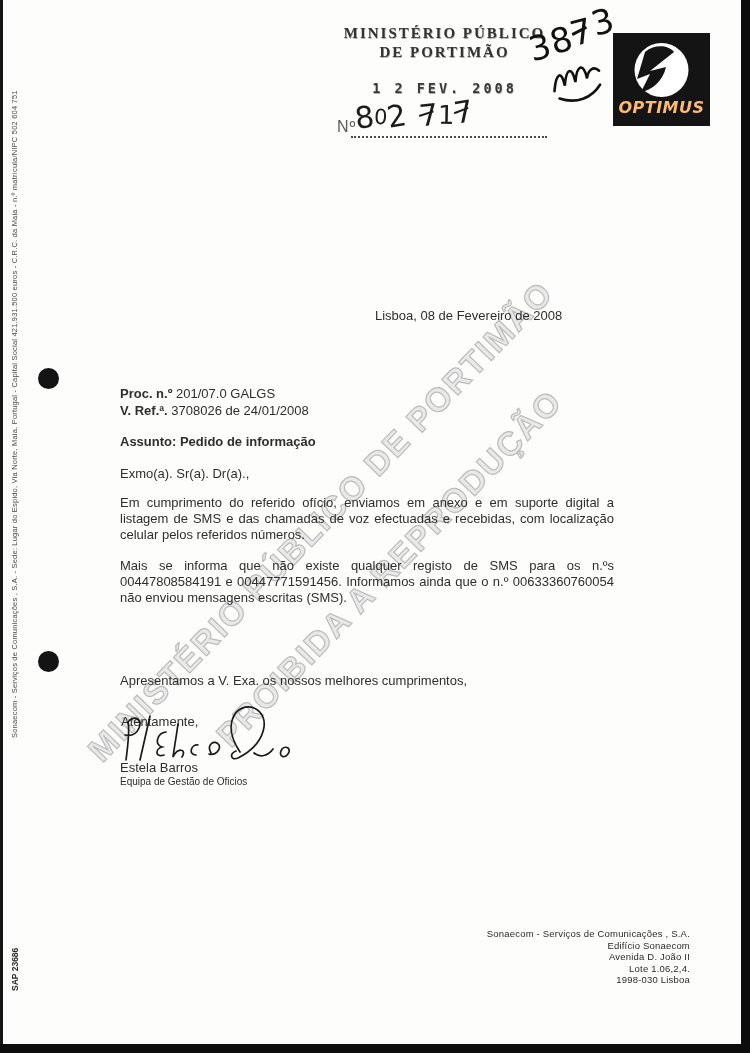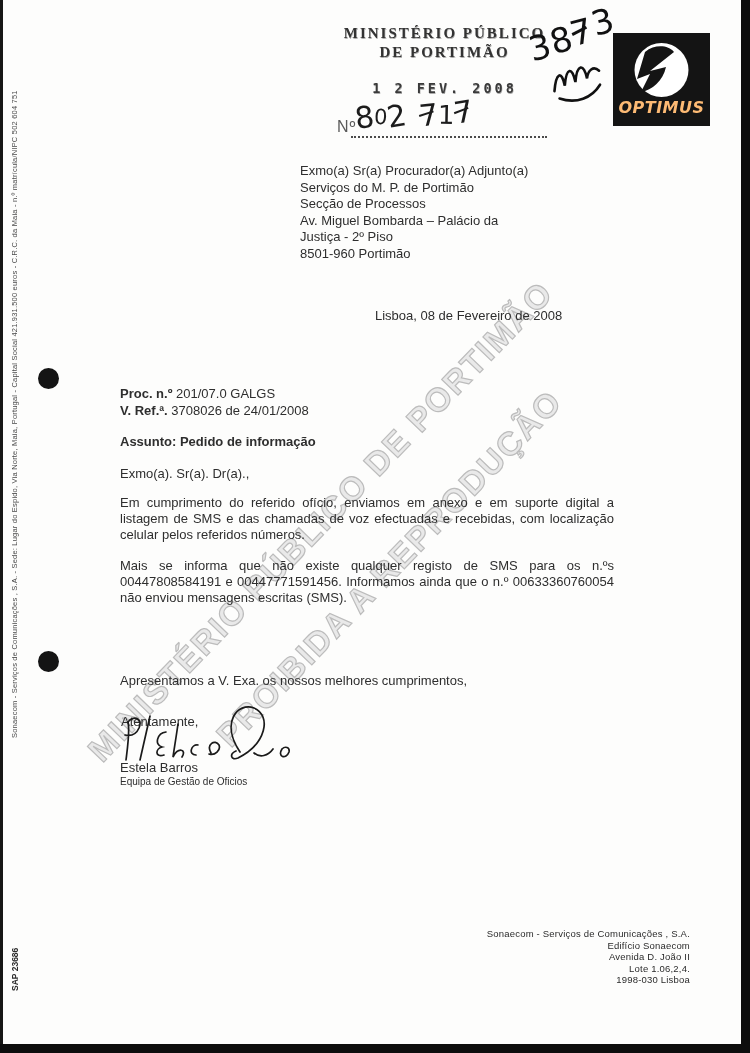--- a/index.html
+++ b/index.html
@@ -130,28 +130,20 @@
   </div>
 
   <div class="logo">
     <svg width="97" height="70" viewBox="0 0 97 70">
       <circle cx="48.5" cy="37" r="27" fill="#ffffff"></circle>
       <path d="M32,19 C42,11 55,12 61,19 L37,38 L53,34 C50,48 39,57 28,59 L37,41 L24,46 Z" fill="#141414"></path>
     </svg>
     <div class="logo-word">OPTIMUS</div>
   </div>
 
-  <div class="recipient">
-    <div>Exmo(a) Sr(a) Procurador(a) Adjunto(a)</div>
-    <div>Serviços do M. P. de Portimão</div>
-    <div>Secção de Processos</div>
-    <div>Av. Miguel Bombarda – Palácio da</div>
-    <div>Justiça - 2º Piso</div>
-    <div>8501-960 Portimão</div>
-  </div>
 
   <div class="dateline">Lisboa, 08 de Fevereiro de 2008</div>
 
   <div class="refs">
     <div>
       <b>Proc. n.º</b>
       <span>201/07.0 GALGS</span>
     </div>
     <div>
       <b>V. Ref.ª.</b>

